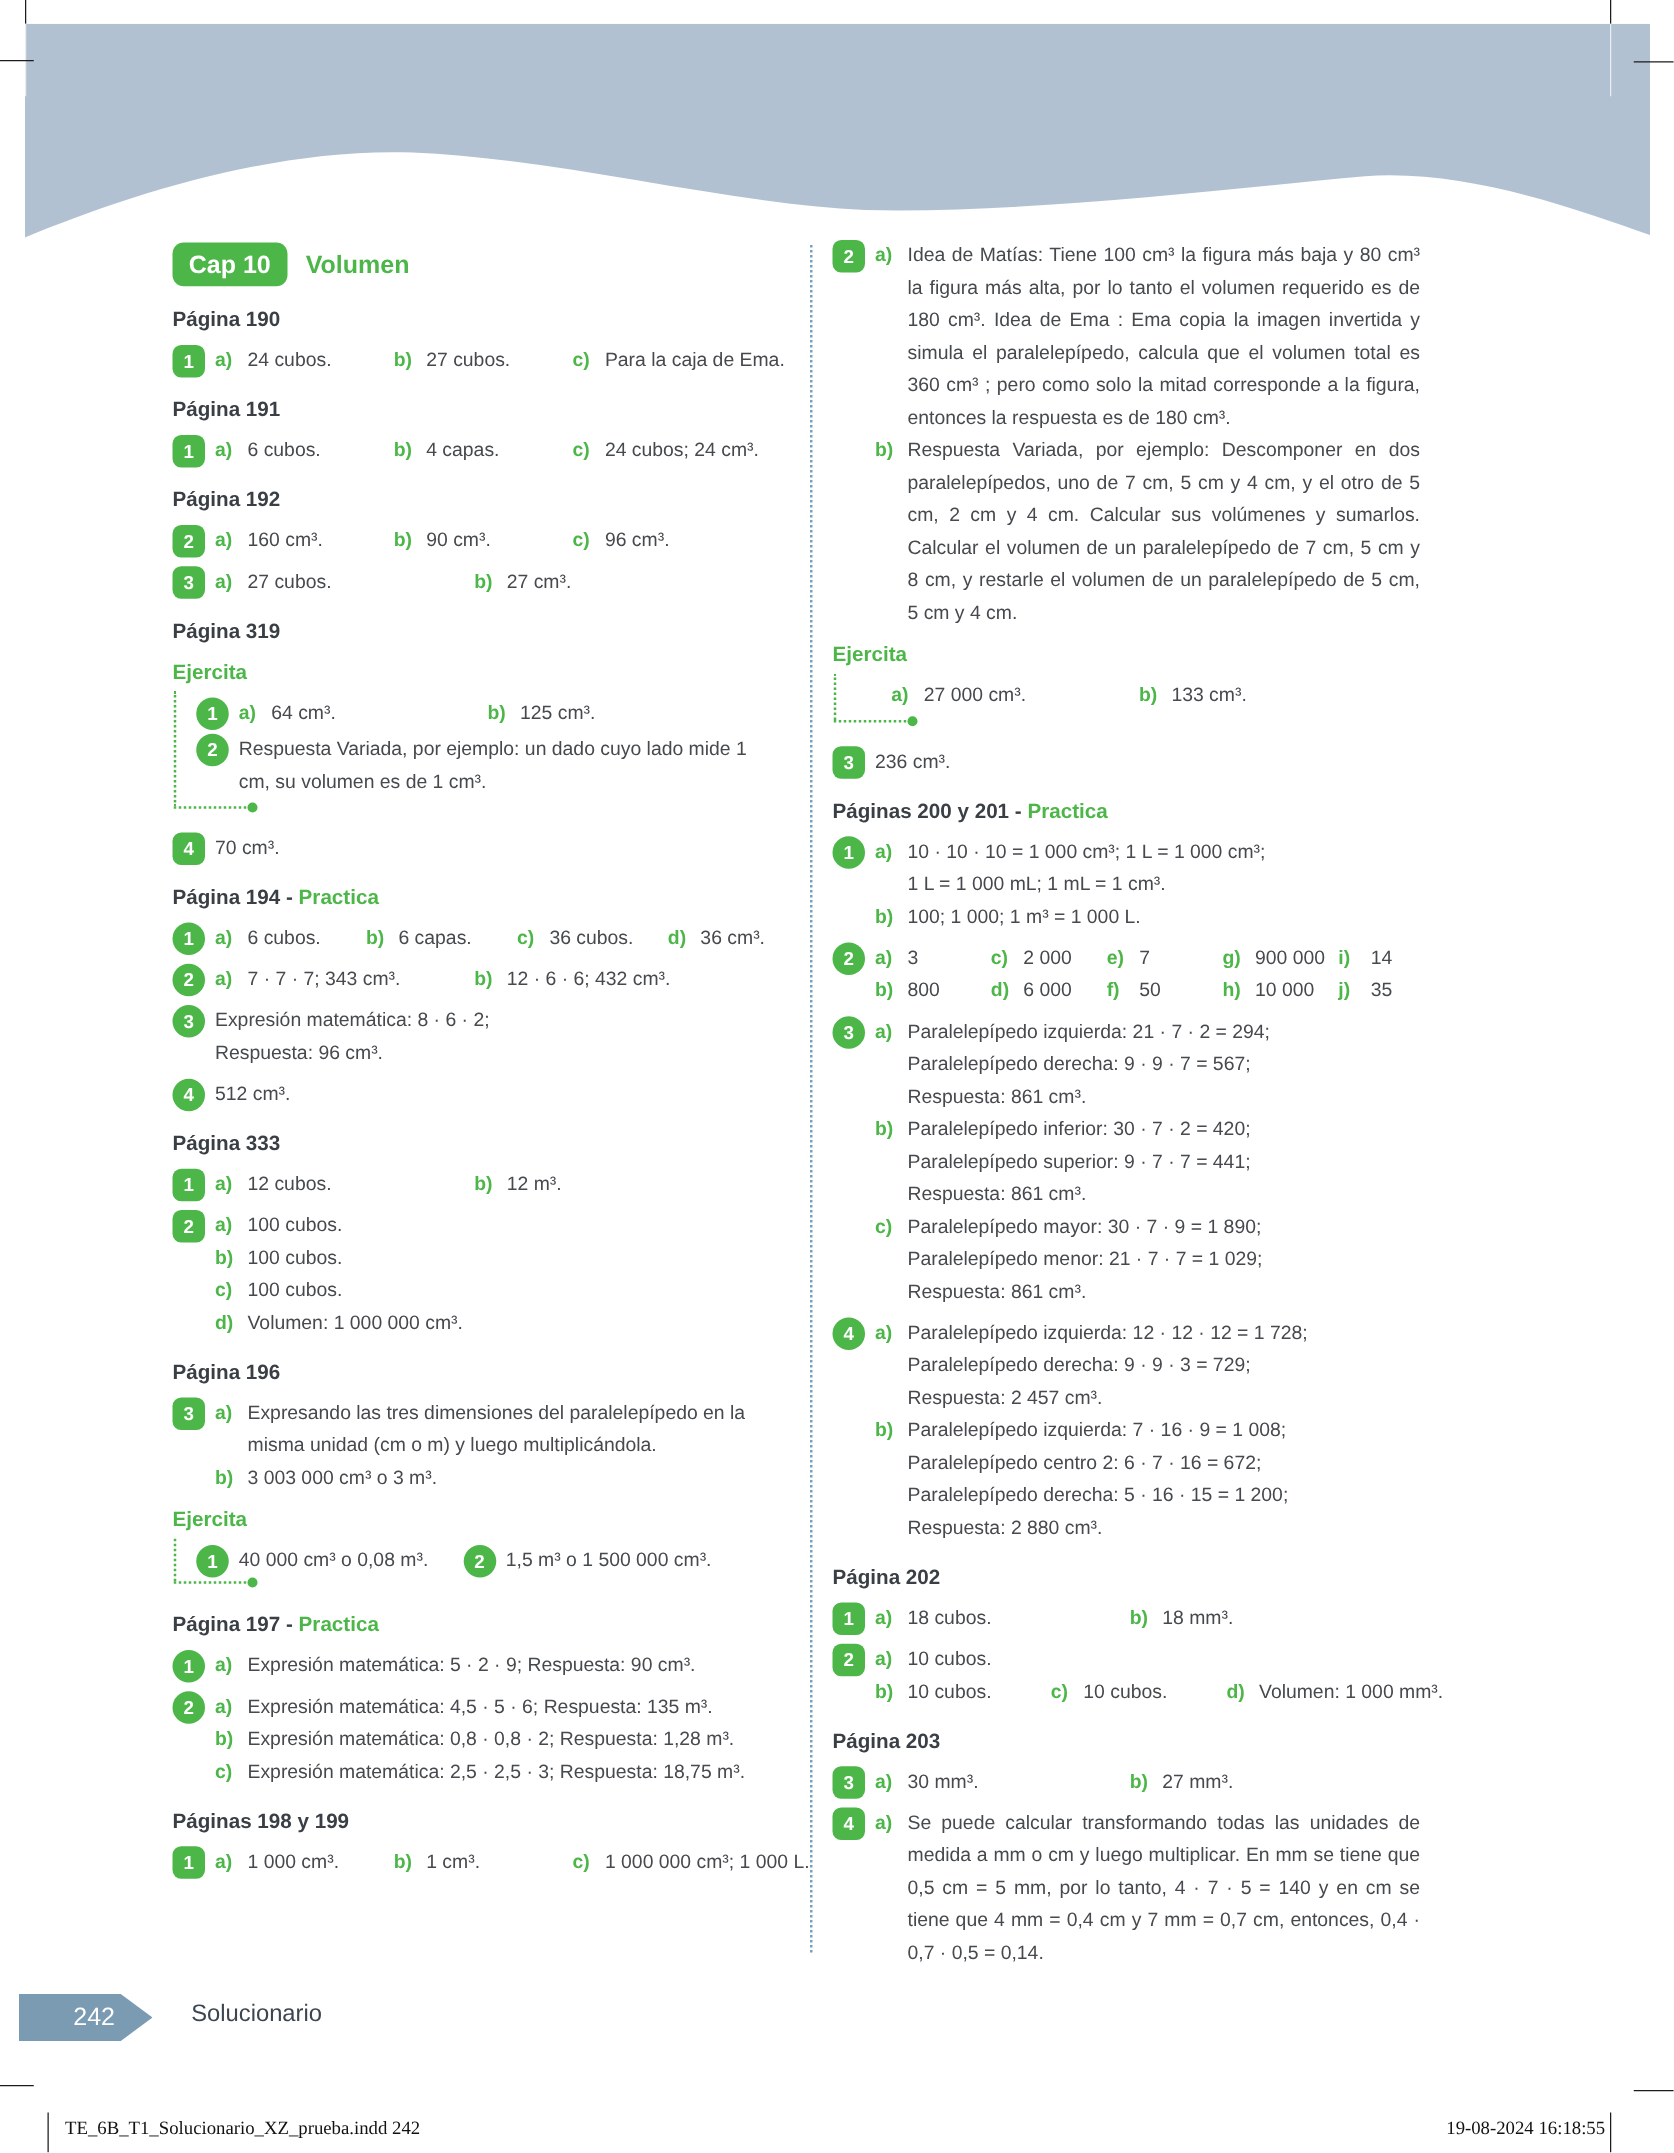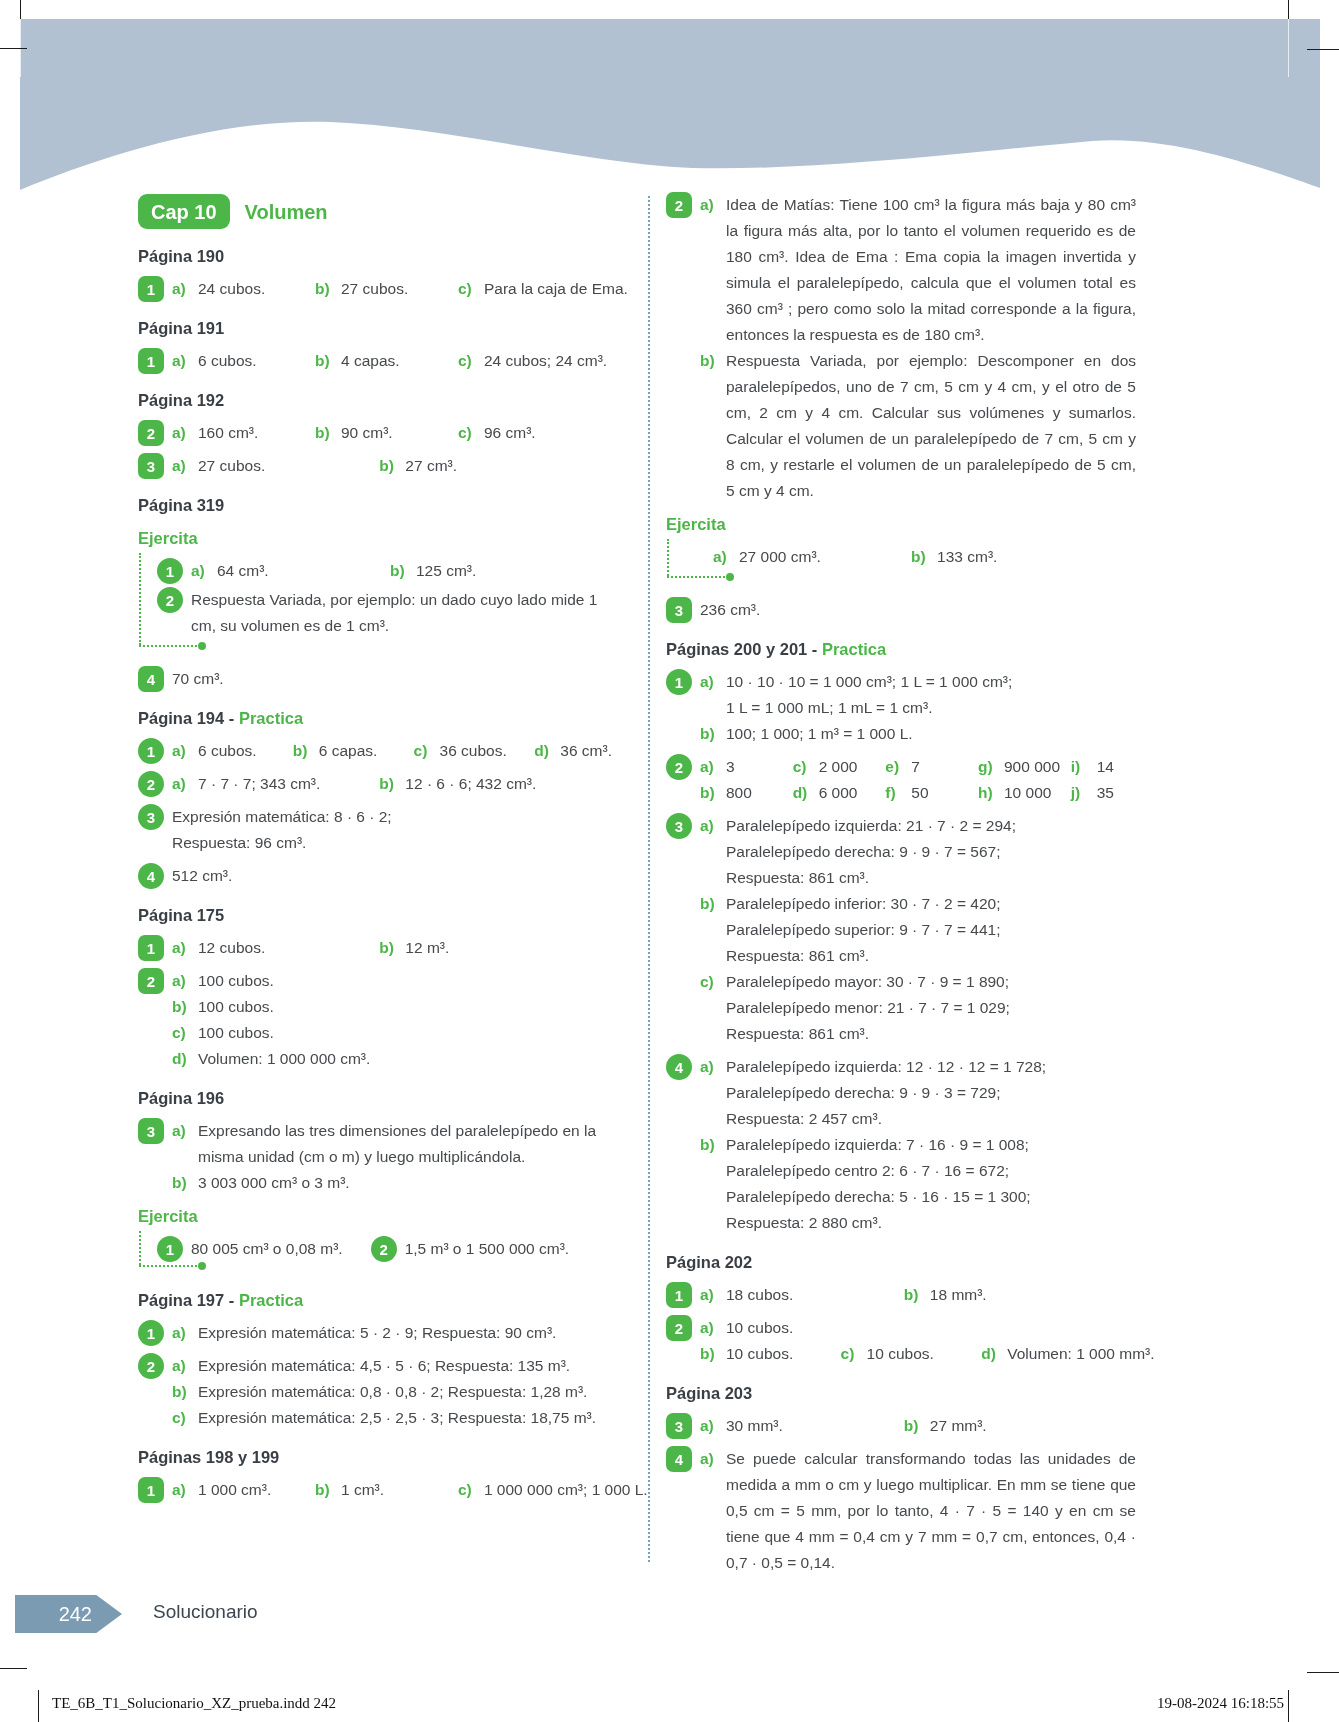--- a/index.html
+++ b/index.html
@@ -204,21 +204,21 @@
       </div>
     </div>
     <div class="item">
       <span class="badge ci">4</span>
       <div class="entries">
         <div class="row">
           <div class="entry nolabel"><span class="txt">512 cm³.</span></div>
         </div>
       </div>
     </div>
-    <div class="sec-heading"><span class="h-main">Página 175</span></div>
+    <div class="sec-heading"><span class="h-main">Página 333</span></div>
     <div class="item">
       <span class="badge sq">1</span>
       <div class="entries">
         <div class="row multi c2">
           <div class="entry"><span class="lbl">a)</span><span class="txt">12 cubos.</span></div>
           <div class="entry"><span class="lbl">b)</span><span class="txt">12 m³.</span></div>
         </div>
       </div>
     </div>
     <div class="item">
@@ -250,21 +250,21 @@
         </div>
       </div>
     </div>
     <div class="ejercita">
       <div class="ej-head">Ejercita</div>
       <div class="ej-body inline">
         <div class="item">
           <span class="badge ci">1</span>
           <div class="entries">
             <div class="row">
-              <div class="entry nolabel"><span class="txt">80 005 cm³ o 0,08 m³.</span></div>
+              <div class="entry nolabel"><span class="txt">40 000 cm³ o 0,08 m³.</span></div>
             </div>
           </div>
         </div>
         <div class="item">
           <span class="badge ci">2</span>
           <div class="entries">
             <div class="row">
               <div class="entry nolabel"><span class="txt">1,5 m³ o 1 500 000 cm³.</span></div>
             </div>
           </div>
@@ -390,21 +390,21 @@
         </div>
       </div>
     </div>
     <div class="item">
       <span class="badge ci">4</span>
       <div class="entries">
         <div class="row">
           <div class="entry"><span class="lbl">a)</span><span class="txt">Paralelepípedo izquierda: 12 · 12 · 12 = 1 728;</span><div class="line">Paralelepípedo derecha: 9 · 9 · 3 = 729;</div><div class="line">Respuesta: 2 457 cm³.</div></div>
         </div>
         <div class="row">
-          <div class="entry"><span class="lbl">b)</span><span class="txt">Paralelepípedo izquierda: 7 · 16 · 9 = 1 008;</span><div class="line">Paralelepípedo centro 2: 6 · 7 · 16 = 672;</div><div class="line">Paralelepípedo derecha: 5 · 16 · 15 = 1 300;</div><div class="line">Respuesta: 2 880 cm³.</div></div>
+          <div class="entry"><span class="lbl">b)</span><span class="txt">Paralelepípedo izquierda: 7 · 16 · 9 = 1 008;</span><div class="line">Paralelepípedo centro 2: 6 · 7 · 16 = 672;</div><div class="line">Paralelepípedo derecha: 5 · 16 · 15 = 1 200;</div><div class="line">Respuesta: 2 880 cm³.</div></div>
         </div>
       </div>
     </div>
     <div class="sec-heading"><span class="h-main">Página 202</span></div>
     <div class="item">
       <span class="badge sq">1</span>
       <div class="entries">
         <div class="row multi c2">
           <div class="entry"><span class="lbl">a)</span><span class="txt">18 cubos.</span></div>
           <div class="entry"><span class="lbl">b)</span><span class="txt">18 mm³.</span></div>

